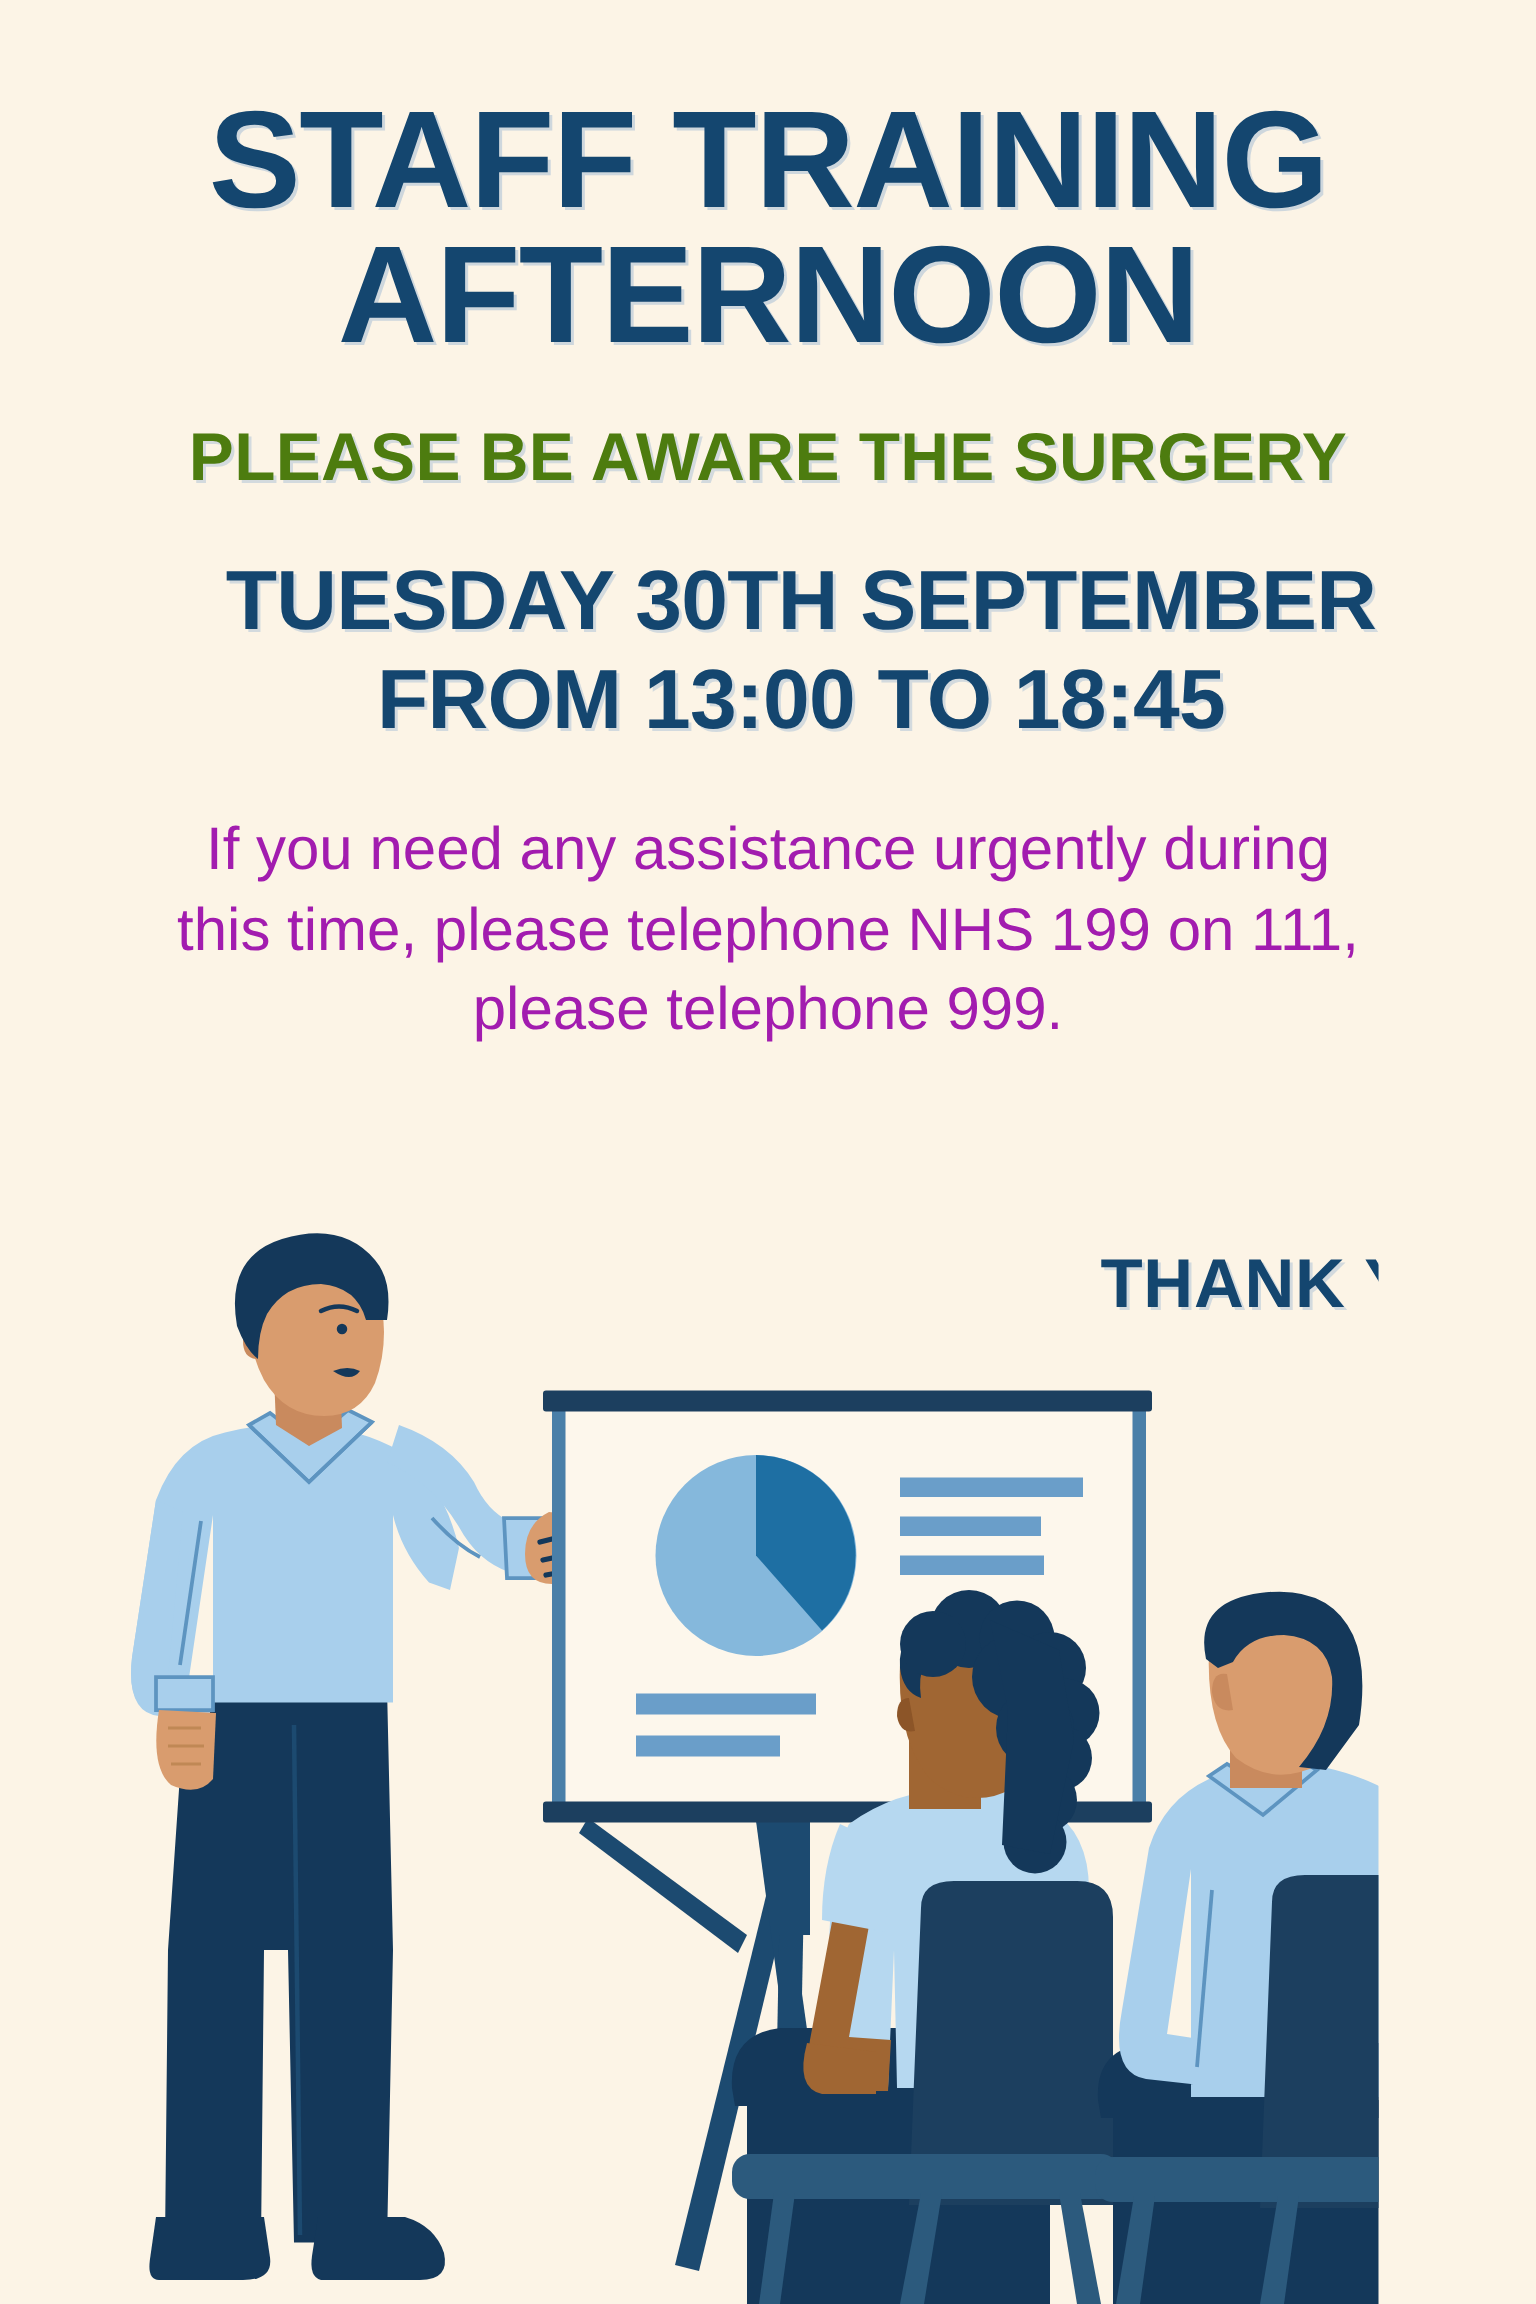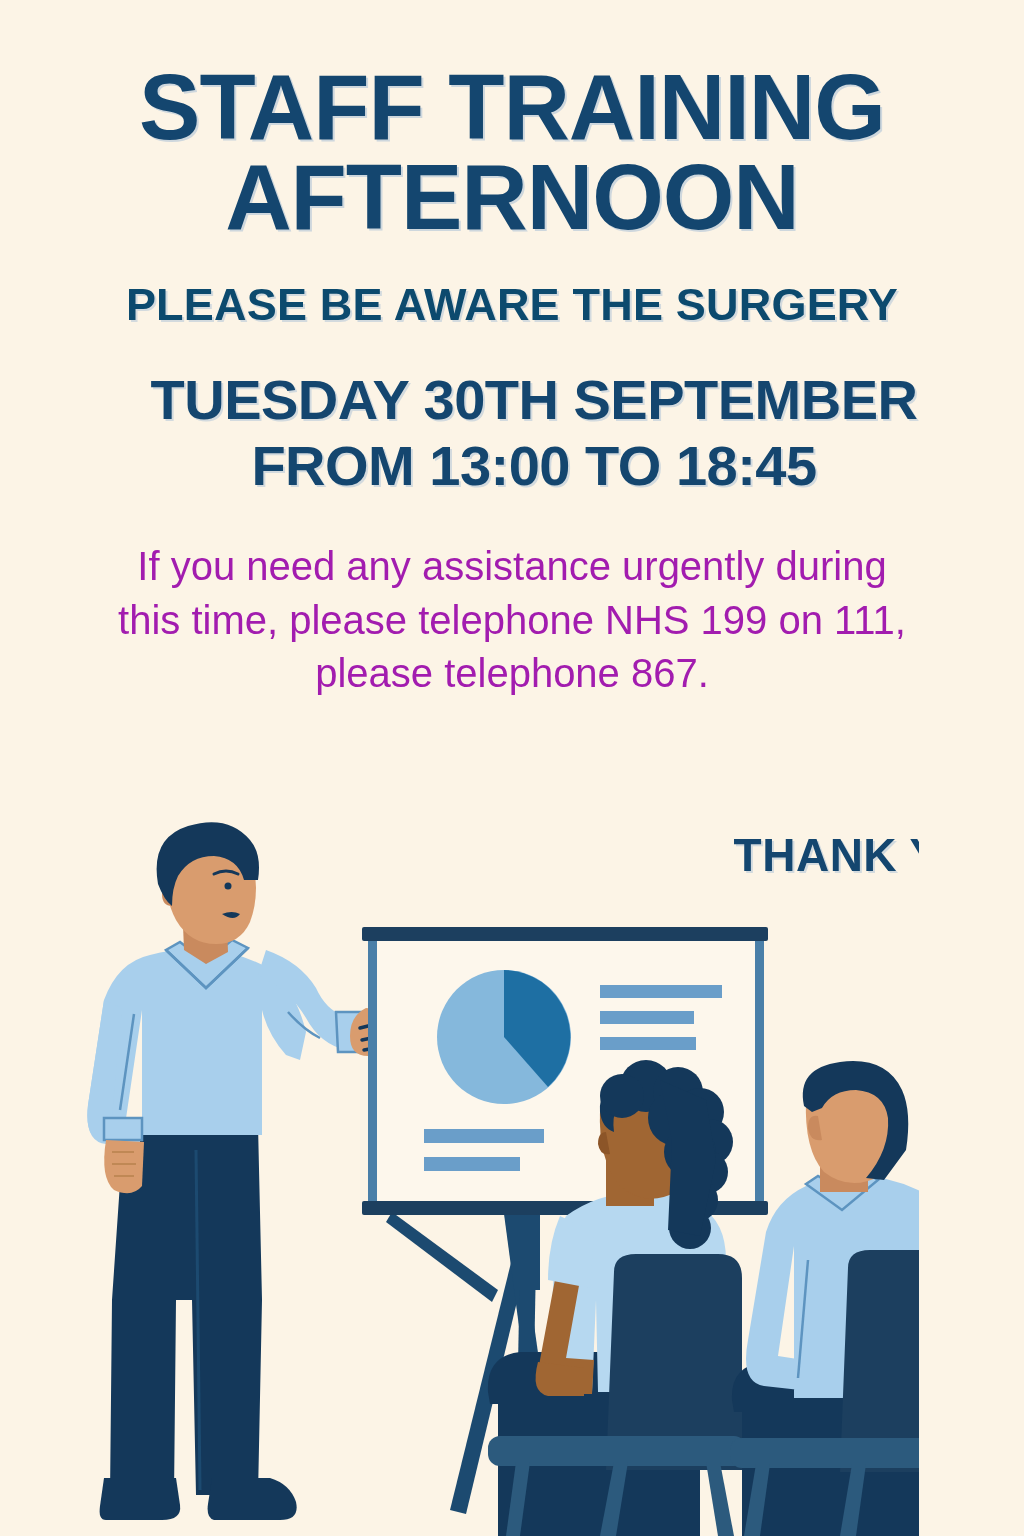--- a/index.html
+++ b/index.html
@@ -37,21 +37,21 @@
     text-shadow: 2px 2px 0 rgba(150,180,210,0.45);
   }
   .title .line { display: block; }
 
   .subtitle {
     font-size: 45px;
     font-weight: 700;
     line-height: 1.22;
     margin: 0;
     padding-top: 36px;
-    color: #0c4a6e;
+    color: #4d7c0f;
     letter-spacing: 0.2px;
     text-shadow: 2px 2px 0 rgba(150,180,210,0.40);
   }
   .subtitle .line { display: block; }
 
   .date-line {
     font-size: 56px;
     font-weight: 700;
     line-height: 1.17;
     margin: 0;
@@ -113,21 +113,21 @@
     </h2>
 
     <h3 class="date-line">
       <span class="line">TUESDAY 30TH SEPTEMBER</span>
       <span class="line">FROM 13:00 TO 18:45</span>
     </h3>
 
     <p class="body-copy">
       <span class="line">If you need any assistance urgently during</span>
       <span class="line">this time, please telephone NHS 199 on 111,</span>
-      <span class="line">please telephone 867.</span>
+      <span class="line">please telephone 999.</span>
     </p>
   </div>
 
   <div class="thanks">THANK YOU.</div>
 
   <svg class="illustration" viewBox="0 0 1024 1536">
 
     <g>
 
       <path d="M124 1125 L258 1125 L262 1300 L258 1495 L196 1495 L192 1300 L176 1300 L174 1495 L110 1495 L112 1300 Z" fill="#14385a"></path>

